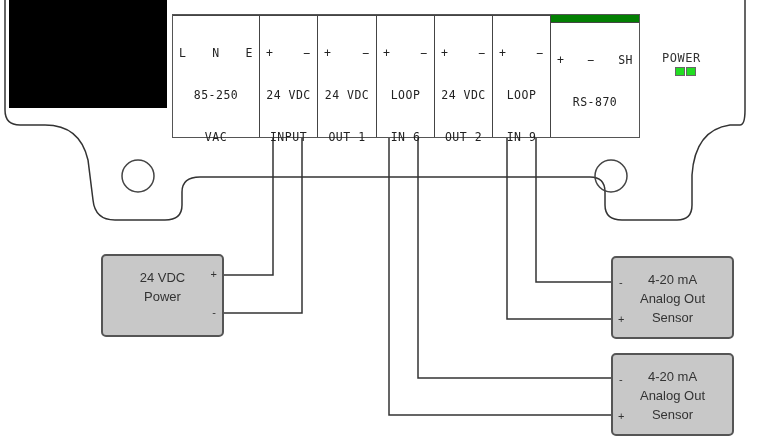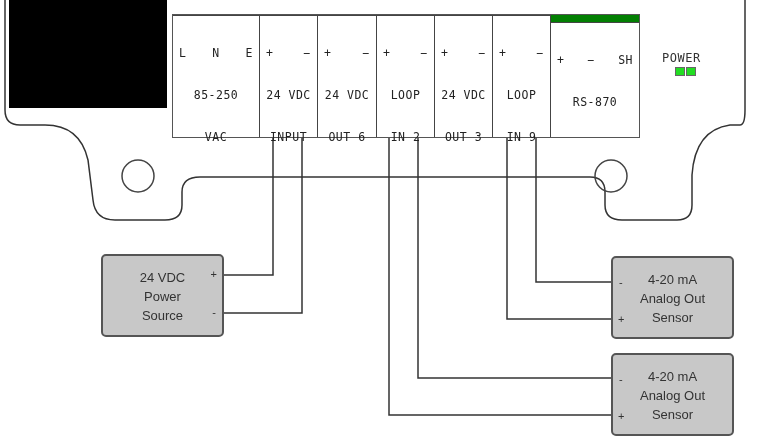--- a/index.html
+++ b/index.html
@@ -61,37 +61,37 @@
       <div class="pins"><span>+</span><span>−</span></div>
       <div>24 VDC</div>
       <div>INPUT</div>
     </div>
   </div>
   <div class="tcol" style="width:59px">
     <div class="tgreen"></div>
     <div class="tlabel">
       <div class="pins"><span>+</span><span>−</span></div>
       <div>24 VDC</div>
-      <div>OUT 6</div>
+      <div>OUT 1</div>
     </div>
   </div>
   <div class="tcol" style="width:58px">
     <div class="tgreen"></div>
     <div class="tlabel">
       <div class="pins"><span>+</span><span>−</span></div>
       <div>LOOP</div>
-      <div>IN 2</div>
+      <div>IN 6</div>
     </div>
   </div>
   <div class="tcol" style="width:58px">
     <div class="tgreen"></div>
     <div class="tlabel">
       <div class="pins"><span>+</span><span>−</span></div>
       <div>24 VDC</div>
-      <div>OUT 3</div>
+      <div>OUT 2</div>
     </div>
   </div>
   <div class="tcol" style="width:58px">
     <div class="tgreen"></div>
     <div class="tlabel">
       <div class="pins"><span>+</span><span>−</span></div>
       <div>LOOP</div>
       <div>IN 9</div>
     </div>
   </div>
@@ -107,21 +107,20 @@
 <div class="power-label">POWER</div>
 <div class="led-wrap">
   <div class="led"></div>
   <div class="led"></div>
 </div>
 
 <div class="box" style="left:101px; top:254px;">
   <div class="lines">
     <div>24 VDC</div>
     <div>Power</div>
-    <div>Source</div>
   </div>
   <span class="pin" style="right:5px; top:12px;">+</span>
   <span class="pin" style="right:6px; top:50px;">-</span>
 </div>
 
 <div class="box" style="left:611px; top:256px;">
   <div class="lines">
     <div>4-20 mA</div>
     <div>Analog Out</div>
     <div>Sensor</div>

